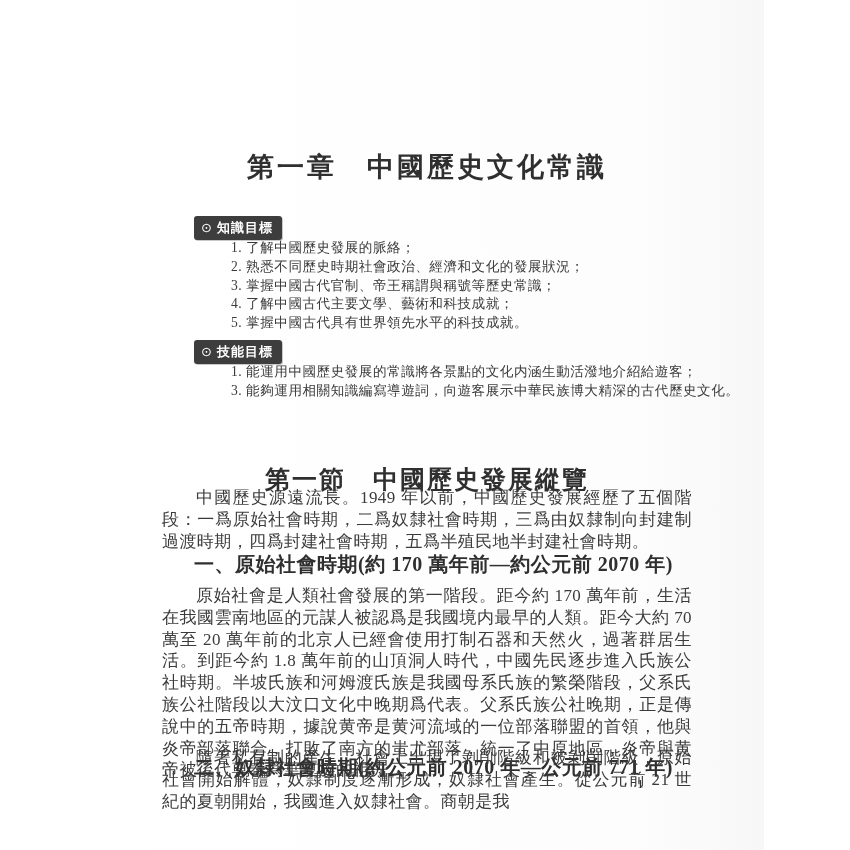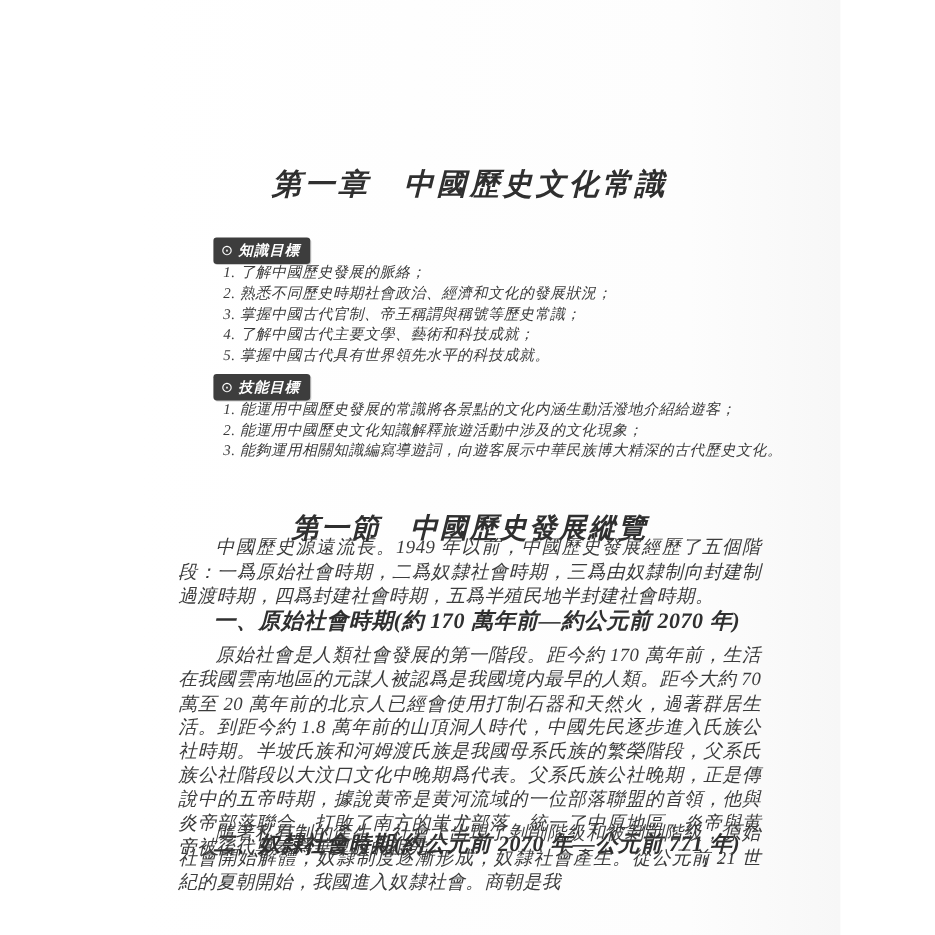--- a/index.html
+++ b/index.html
@@ -6,21 +6,20 @@
   body{
     width:850px;height:850px;
     background:#ffffff;
     font-family:"Liberation Serif","DejaVu Serif",serif;
     color:#3b3b3b;
     overflow:hidden;
   }
   .page{
     position:relative;width:764px;height:850px;
     background:linear-gradient(90deg,#ffffff 0%,#ffffff 16%,#fdfdfd 82%,#f7f7f7 100%);
-    font-style:italic;
   }
   .content{
     position:absolute;left:162px;top:0;width:530px;height:850px;
   }
   .chapter-title{
     position:absolute;top:131px;left:0;right:0;
     text-align:center;
     font-size:27px;font-weight:bold;color:#2f2f2f;
     letter-spacing:3px;white-space:nowrap;
   }
@@ -30,21 +29,21 @@
     background:#3d3d3d;color:#ffffff;
     font-family:"Liberation Sans","DejaVu Sans",sans-serif;
     font-size:13px;font-weight:bold;
     padding:3px 9px 3px 7px;border-radius:3px;
     letter-spacing:1px;white-space:nowrap;
     box-shadow:1px 1px 0 #c9c9c9;
   }
   .badge .icon{margin-right:4px;font-weight:normal;}
   #knowledge-badge{top:216px;}
   #skills-badge{top:340px;}
-  .obj-list{position:absolute;left:41px;right:0;}
+  .obj-list{position:absolute;left:69px;right:0;}
   #knowledge-list{top:239px;}
   #skills-list{top:363px;}
   .obj-list p.obj-item{
     margin:0;padding:0;
     font-size:13.6px;line-height:18.8px;
     color:#3b3b3b;white-space:nowrap;
     letter-spacing:0.5px;
   }
   .section-title{
     position:absolute;top:442px;left:0;right:0;
@@ -90,21 +89,20 @@
         <p class="obj-item">2. 熟悉不同歷史時期社會政治、經濟和文化的發展狀況；</p>
         <p class="obj-item">3. 掌握中國古代官制、帝王稱謂與稱號等歷史常識；</p>
         <p class="obj-item">4. 了解中國古代主要文學、藝術和科技成就；</p>
         <p class="obj-item">5. 掌握中國古代具有世界領先水平的科技成就。</p>
       </div>
 
     <span class="badge" id="skills-badge"><span class="icon">⊙</span><span>技能目標</span></span>
 
     <div class="obj-list" id="skills-list">
         <p class="obj-item">1. 能運用中國歷史發展的常識將各景點的文化内涵生動活潑地介紹給遊客；</p>
-        <p class="obj-item">2. 能運用中國歷史文化知識解釋旅遊活動中涉及的文化現象；</p>
         <p class="obj-item">3. 能夠運用相關知識編寫導遊詞，向遊客展示中華民族博大精深的古代歷史文化。</p>
       </div>
 
     <h2 class="section-title">第一節　中國歷史發展縱覽</h2>
 
     <p class="para" id="intro-para">中國歷史源遠流長。1949 年以前，中國歷史發展經歷了五個階段：一爲原始社會時期，二爲奴隸社會時期，三爲由奴隸制向封建制過渡時期，四爲封建社會時期，五爲半殖民地半封建社會時期。</p>
 
     <h3 class="sub-heading" id="sub-heading-1">一、原始社會時期(約 170 萬年前—約公元前 2070 年)</h3>
 
     <p class="para" id="body-para-1">原始社會是人類社會發展的第一階段。距今約 170 萬年前，生活在我國雲南地區的元謀人被認爲是我國境内最早的人類。距今大約 70 萬至 20 萬年前的北京人已經會使用打制石器和天然火，過著群居生活。到距今約 1.8 萬年前的山頂洞人時代，中國先民逐步進入氏族公社時期。半坡氏族和河姆渡氏族是我國母系氏族的繁榮階段，父系氏族公社階段以大汶口文化中晚期爲代表。父系氏族公社晚期，正是傳說中的五帝時期，據說黄帝是黄河流域的一位部落聯盟的首領，他與炎帝部落聯合，打敗了南方的蚩尤部落，統一了中原地區，炎帝與黄帝被後代尊奉爲華夏族的祖先。</p>

